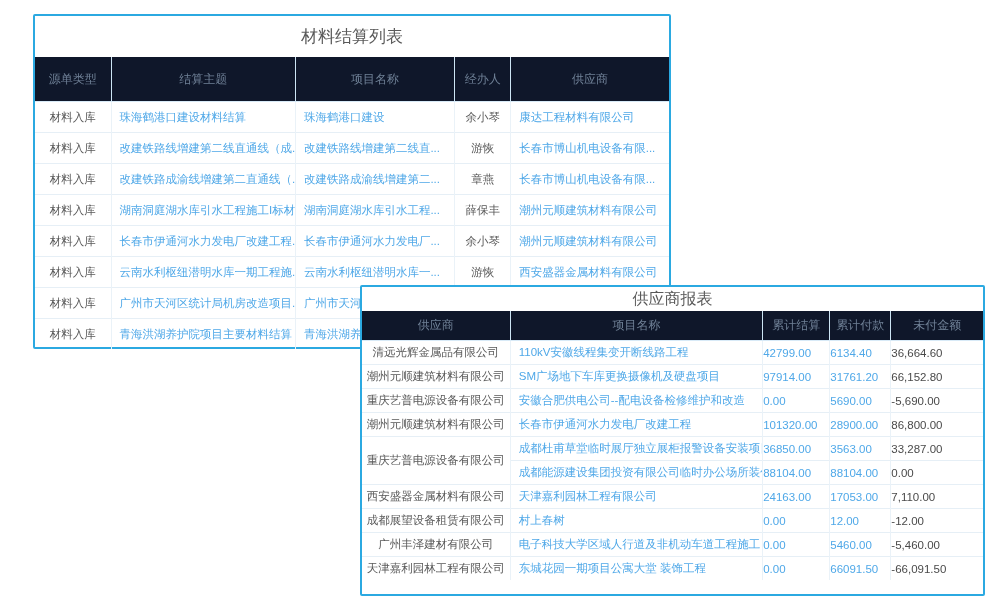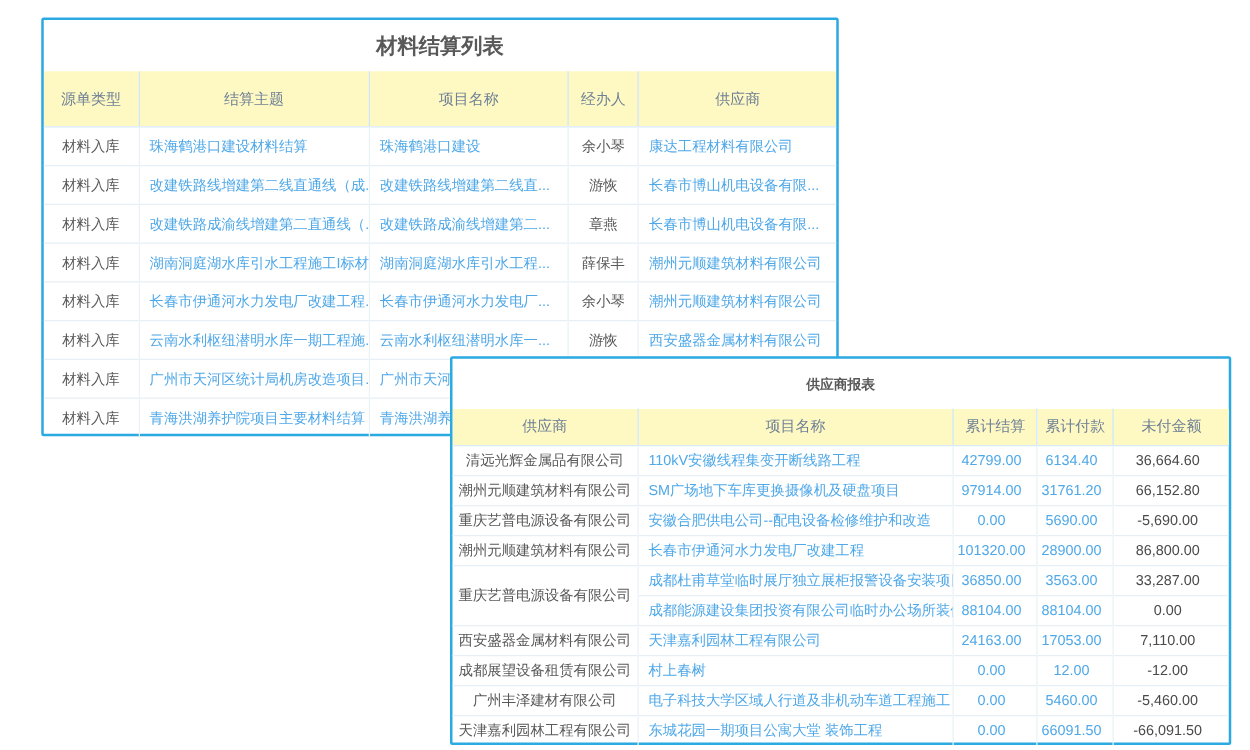--- a/index.html
+++ b/index.html
@@ -1,36 +1,36 @@
 <!DOCTYPE html>
 <html><head>
 <meta charset="utf-8">
 <style>
   html,body{margin:0;padding:0;background:#fff;}
   .page{position:relative;width:1000px;height:600px;background:#ffffff;overflow:hidden;
         font-family:"Liberation Sans", sans-serif;}
   .card{position:absolute;background:#fff;border:2px solid #2BA9E1;box-sizing:border-box;border-radius:2px;}
   .t1{left:33px;top:14px;width:638px;height:335px;}
   .t2{left:360px;top:285px;width:625px;height:311px;z-index:5;}
-  .t-title{display:flex;align-items:center;justify-content:center;font-weight:bold;color:#595959;}
+  .t-title{display:flex;align-items:center;justify-content:center;font-weight:normal;color:#595959;}
   .t1 .t-title{height:41px;font-size:17px;}
-  .t2 .t-title{height:40px;font-size:11px;}
+  .t2 .t-title{height:24px;font-size:16px;}
   table{border-collapse:collapse;table-layout:fixed;width:100%;}
-  th{background:#fef9c3;color:#6F8096;font-weight:normal;font-size:12px;
+  th{background:#0f172a;color:#6F8096;font-weight:normal;font-size:12px;
      border-left:1px solid #cde5f4;border-bottom:1px solid #d8eaf7;overflow:hidden;white-space:nowrap;}
   th:first-child{border-left:none;}
   .t1 th{height:42px;}
   .t2 th{height:27px;}
   td{font-size:11.5px;border-top:1px solid #E6EFF6;border-left:1px solid #EAF2F8;
      overflow:hidden;white-space:nowrap;padding:0 4px 0 8px;}
   td:first-child{border-left:none;}
   .t1 td{height:30px;}
   .t2 td{height:23px;}
   .c{text-align:center;padding:0 2px;}
-  .r{text-align:center;padding:0 6px 0 0;}
+  .r{text-align:left;padding:0 6px 0 0;}
   .blue{color:#4FA8E8;margin-left:10px;}
   .gray{color:#595959;font-family:Liberation Serif, serif;}
   .dark{color:#4a4a4a;margin-top:40px;}
   td.blue{cursor:pointer;}
 </style>
 </head>
 <body>
 
 <div class="page">
 

